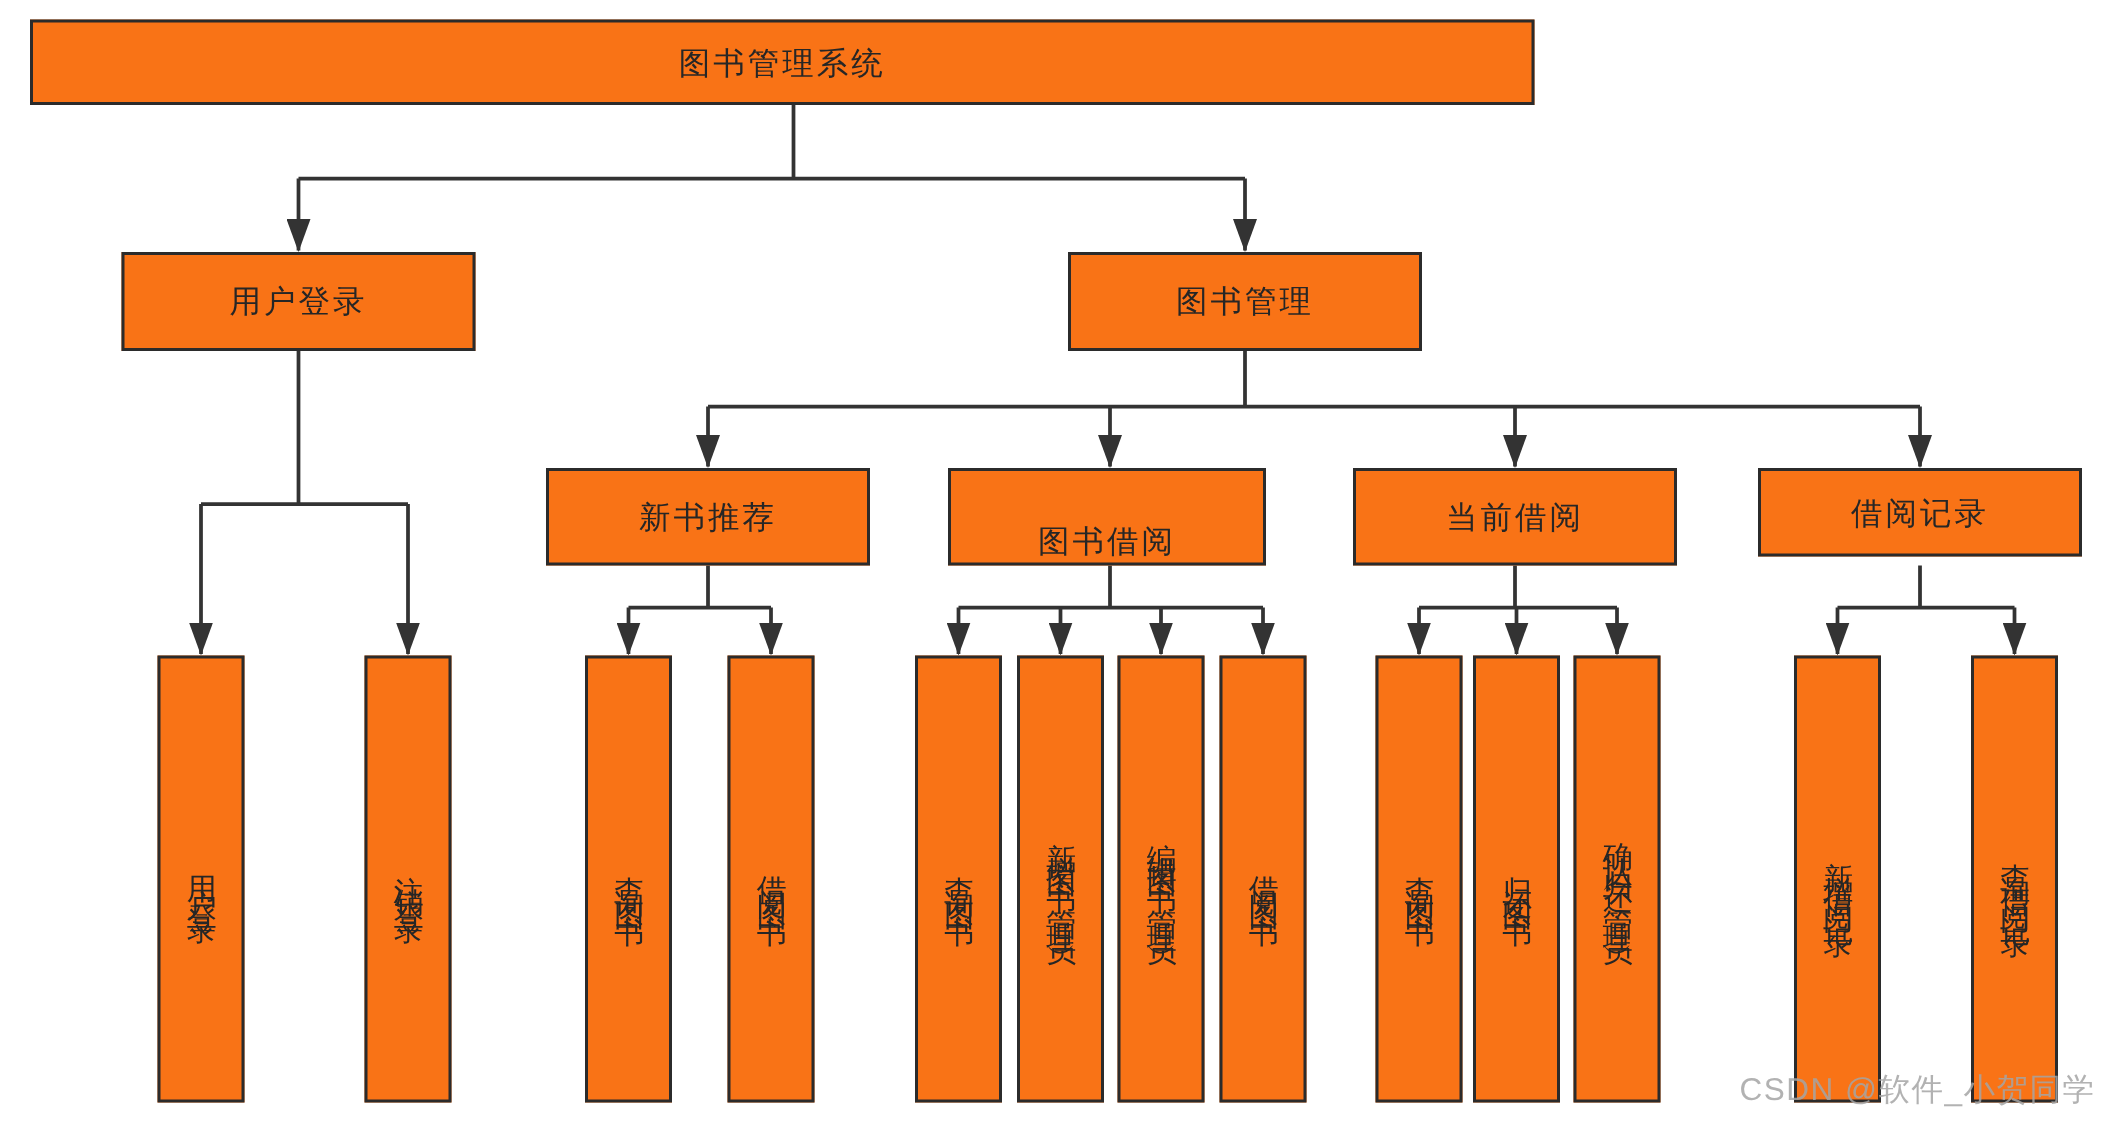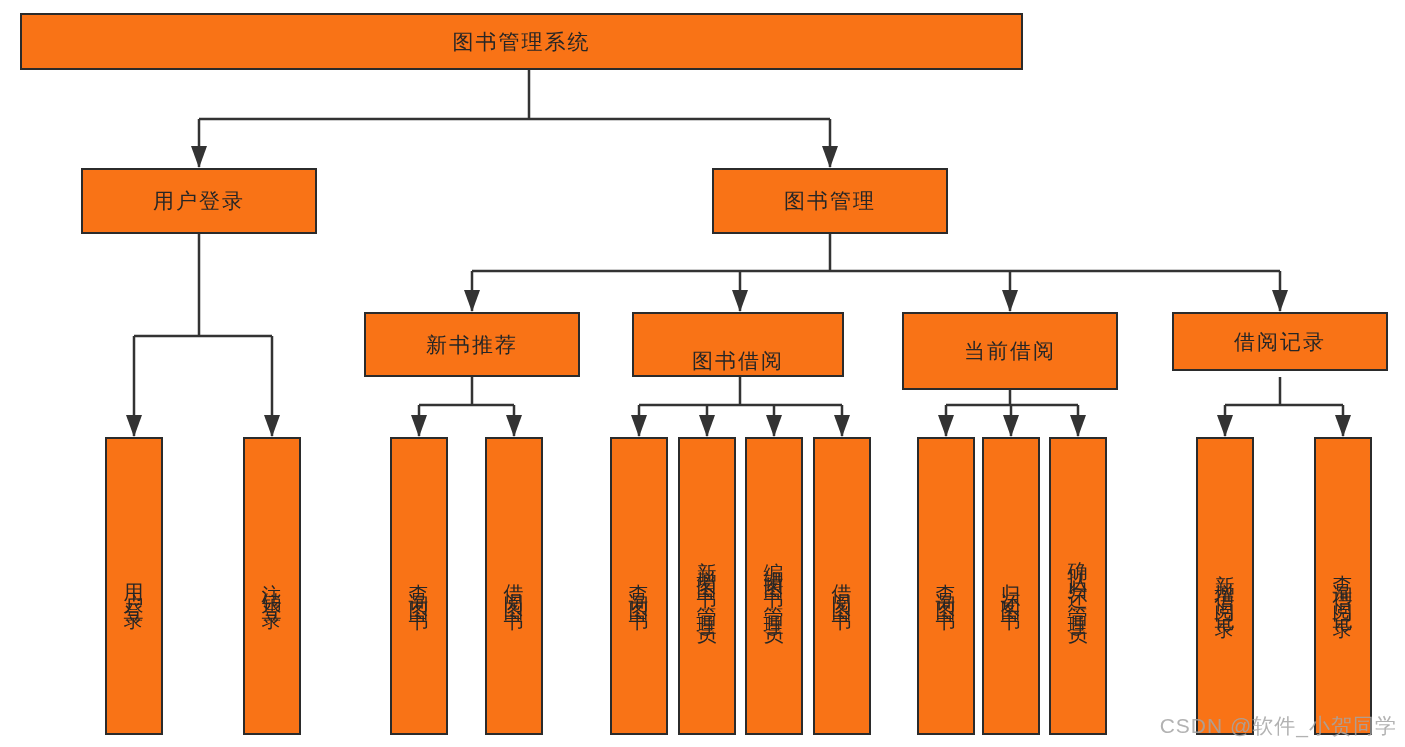--- a/index.html
+++ b/index.html
@@ -99,21 +99,21 @@
   <div class="node" style="left:712px;top:168px;width:236px;height:66px;">
     <span class="h-label">图书管理</span>
   </div>
 
   <div class="node" style="left:364px;top:312px;width:216px;height:65px;">
     <span class="h-label">新书推荐</span>
   </div>
   <div class="node" style="left:632px;top:312px;width:212px;height:65px;align-items:flex-end;">
     <span class="h-label">图书借阅</span>
   </div>
-  <div class="node" style="left:902px;top:312px;width:216px;height:78px;">
+  <div class="node" style="left:902px;top:312px;width:216px;height:65px;">
     <span class="h-label">当前借阅</span>
   </div>
   <div class="node" style="left:1172px;top:312px;width:216px;height:59px;">
     <span class="h-label">借阅记录</span>
   </div>
 
   <div class="node" style="left:105px;top:437px;width:58px;height:298px;">
     <span class="v-label">用户登录</span>
   </div>
   <div class="node" style="left:243px;top:437px;width:58px;height:298px;">

